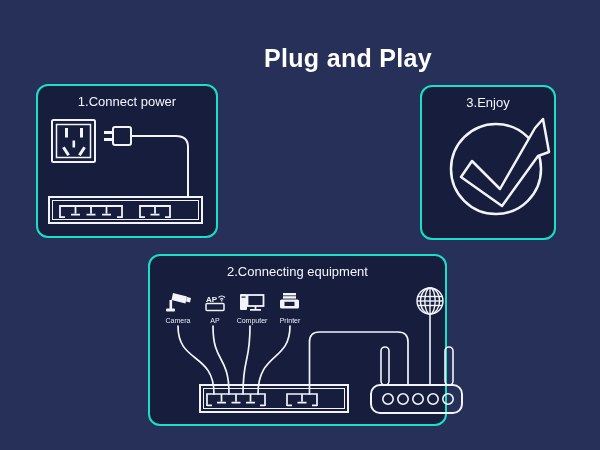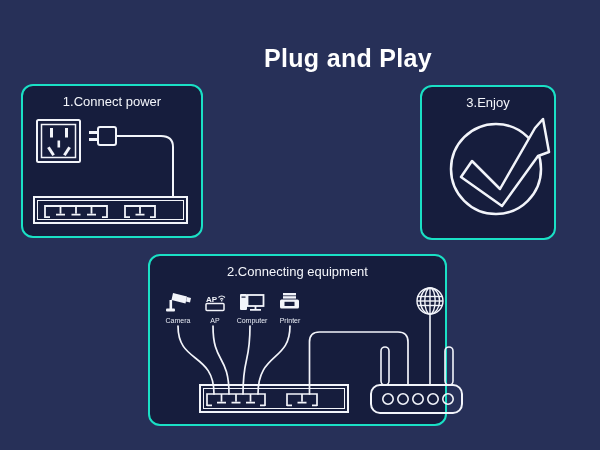--- a/index.html
+++ b/index.html
@@ -25,21 +25,21 @@
     position:absolute;box-sizing:border-box;
     background:var(--panel);
     border:2px solid var(--panel-border);
     border-radius:12px;
   }
   .panel-title{
     position:absolute;left:0;top:8px;width:100%;
     text-align:center;font-size:13px;color:#f4f6fb;
   }
   .panel svg{position:absolute;left:0;top:0;}
-  #panel1{left:21px;top:84px;width:182px;height:154px;}
+  #panel1{left:36px;top:84px;width:182px;height:154px;}
   #panel2{left:148px;top:254px;width:299px;height:172px;}
   #panel3{left:420px;top:85px;width:136px;height:155px;}
   .svg-label{
     font-family:"Liberation Sans","DejaVu Sans",sans-serif;
     fill:#e8ecf5;
   }
 </style>
 </head>
 <body>
 

